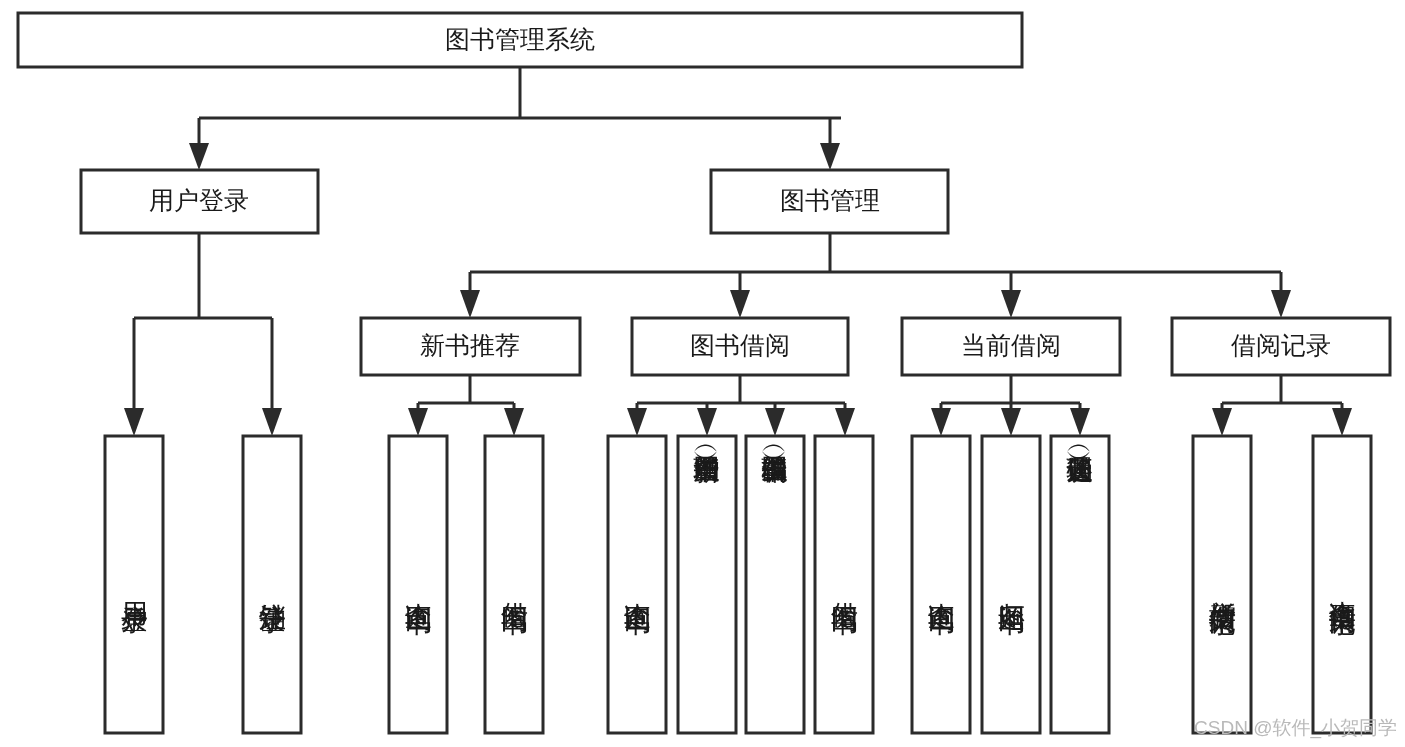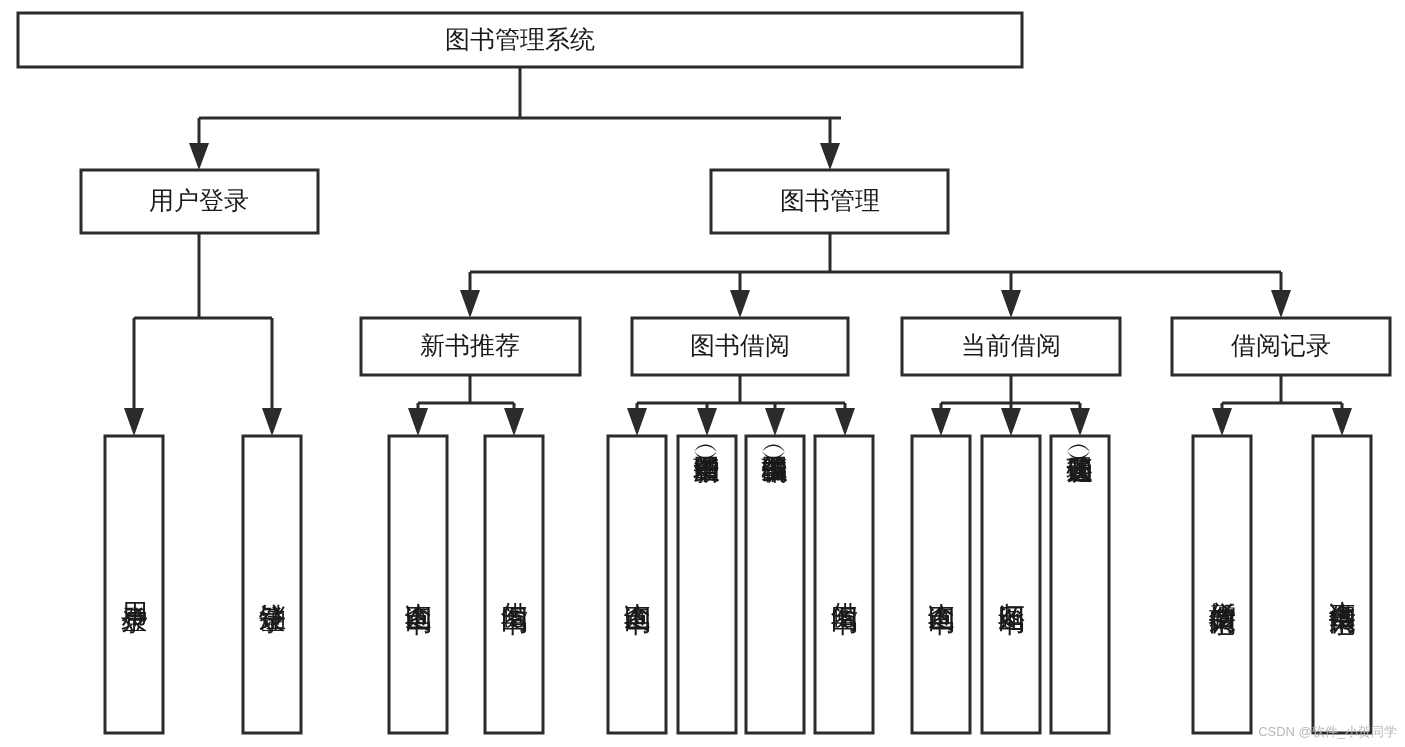--- a/index.html
+++ b/index.html
@@ -66,21 +66,21 @@
     line-height: 1.0;
     color: #1a1a1a;
     white-space: nowrap;
     letter-spacing: 2px;
   }
   .watermark {
     position: absolute;
     right: 8px;
     bottom: 6px;
     font-family: "Liberation Sans", "DejaVu Sans", sans-serif;
-    font-size: 13px;
+    font-size: 19px;
     color: #b9b9b9;
     white-space: nowrap;
     user-select: none;
   }
 </style>
 </head>
 <body>
 
 <div id="diagram-root">
 

